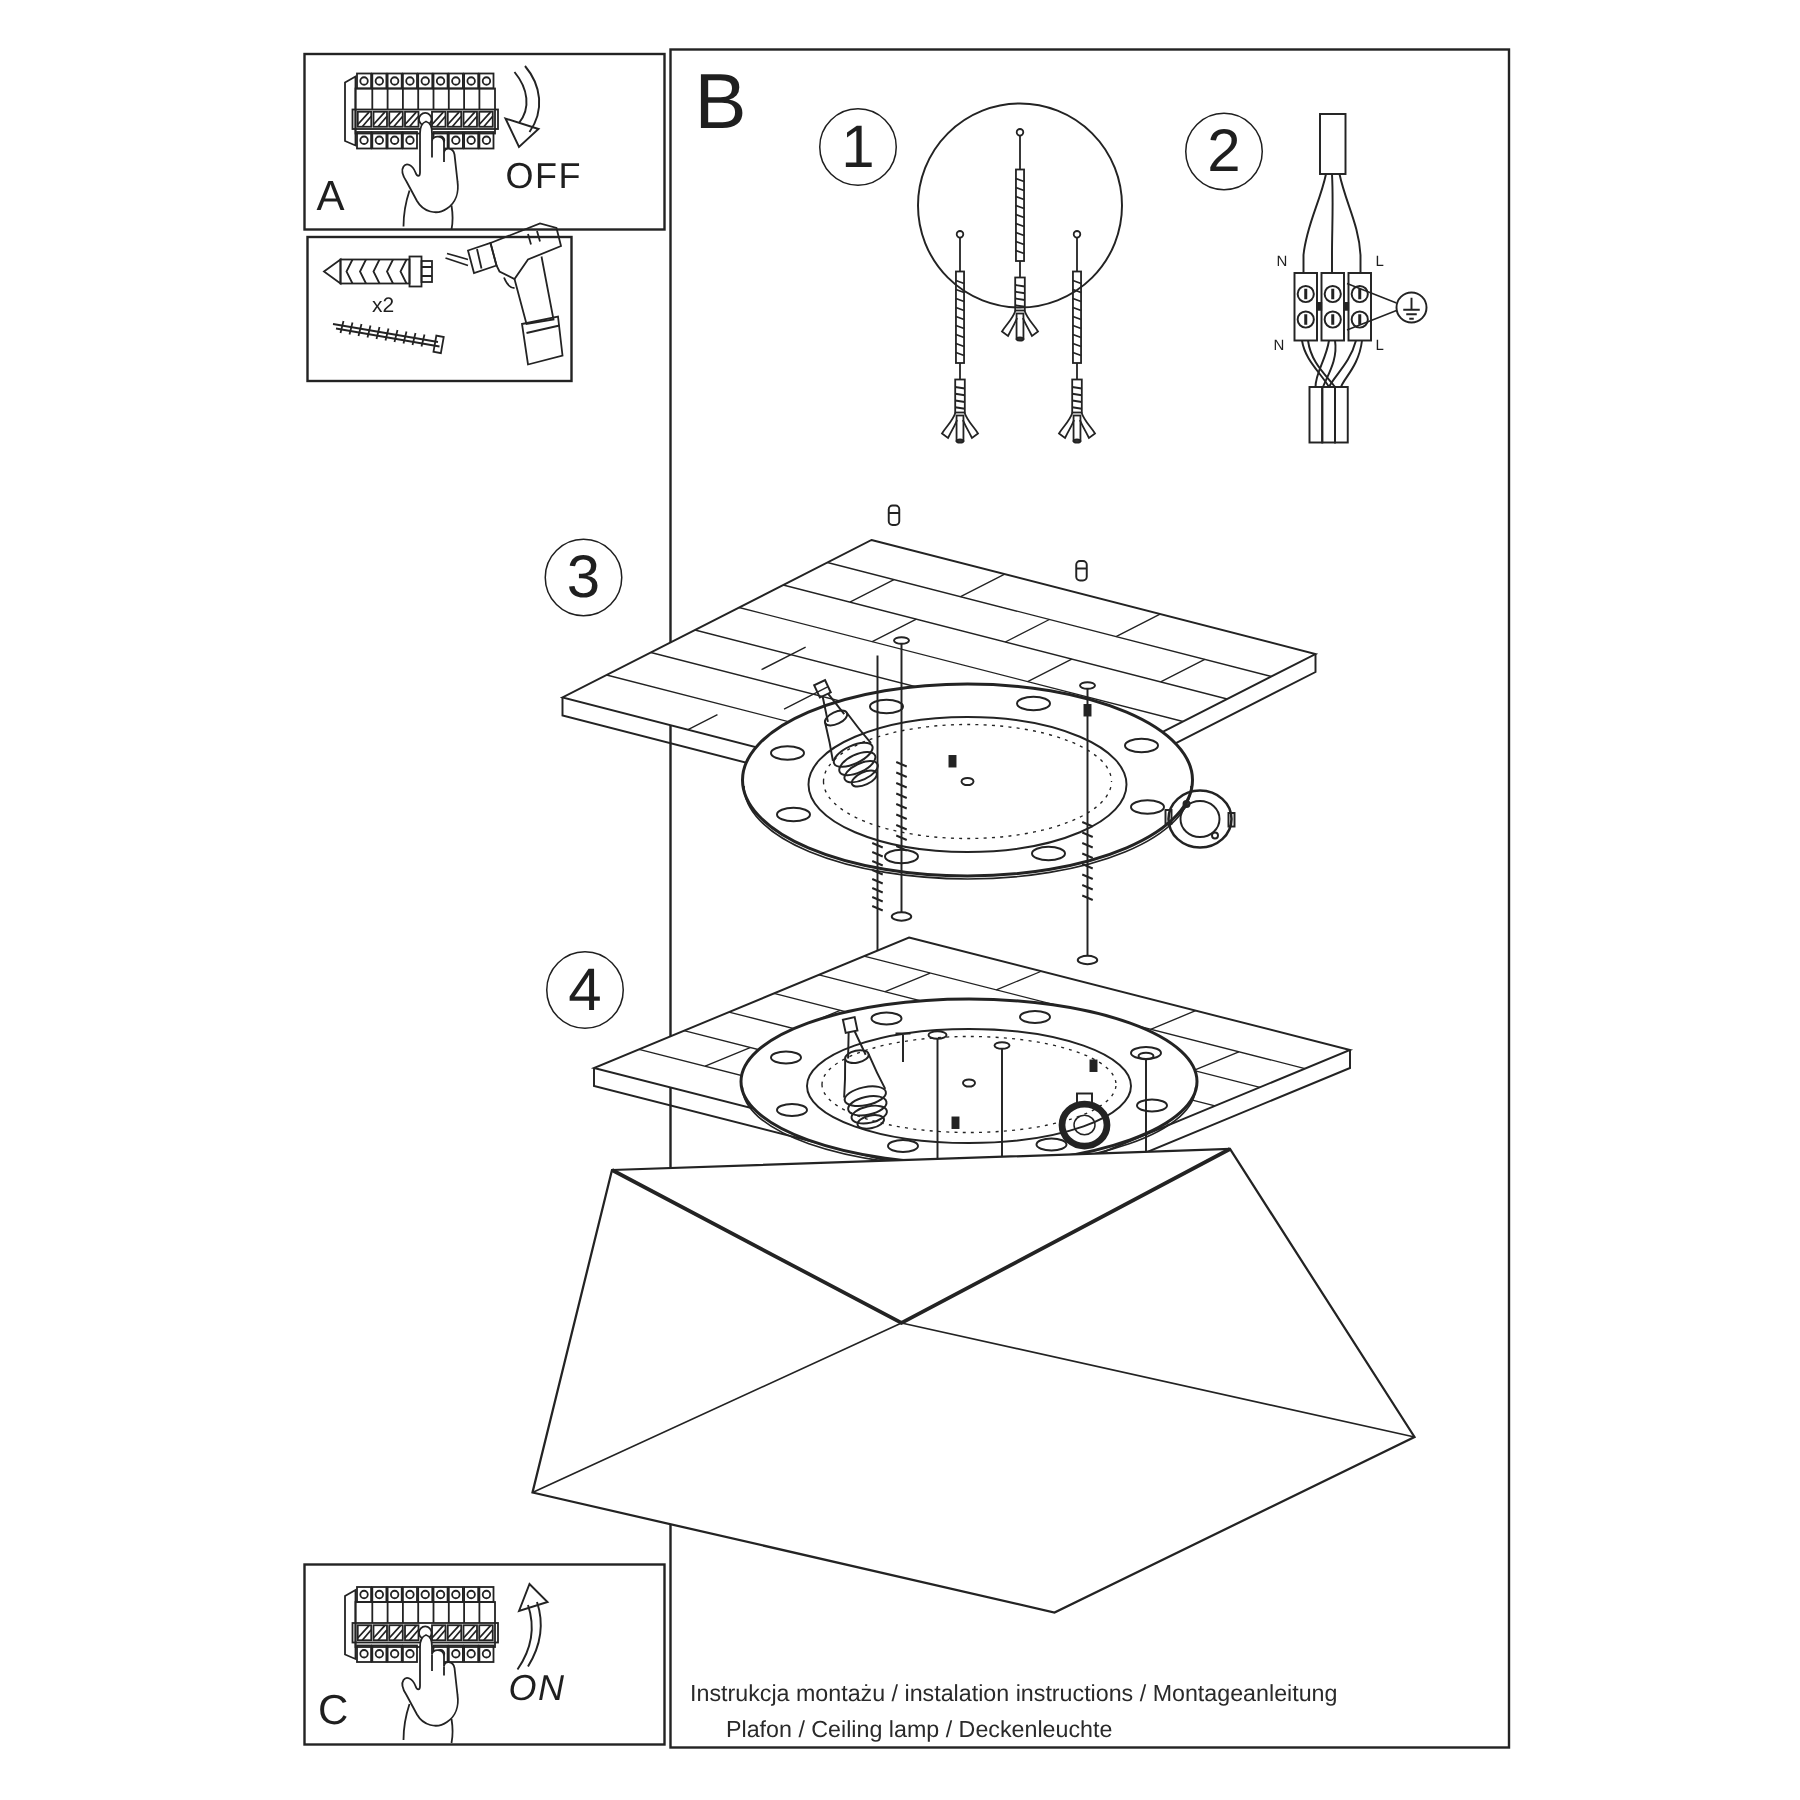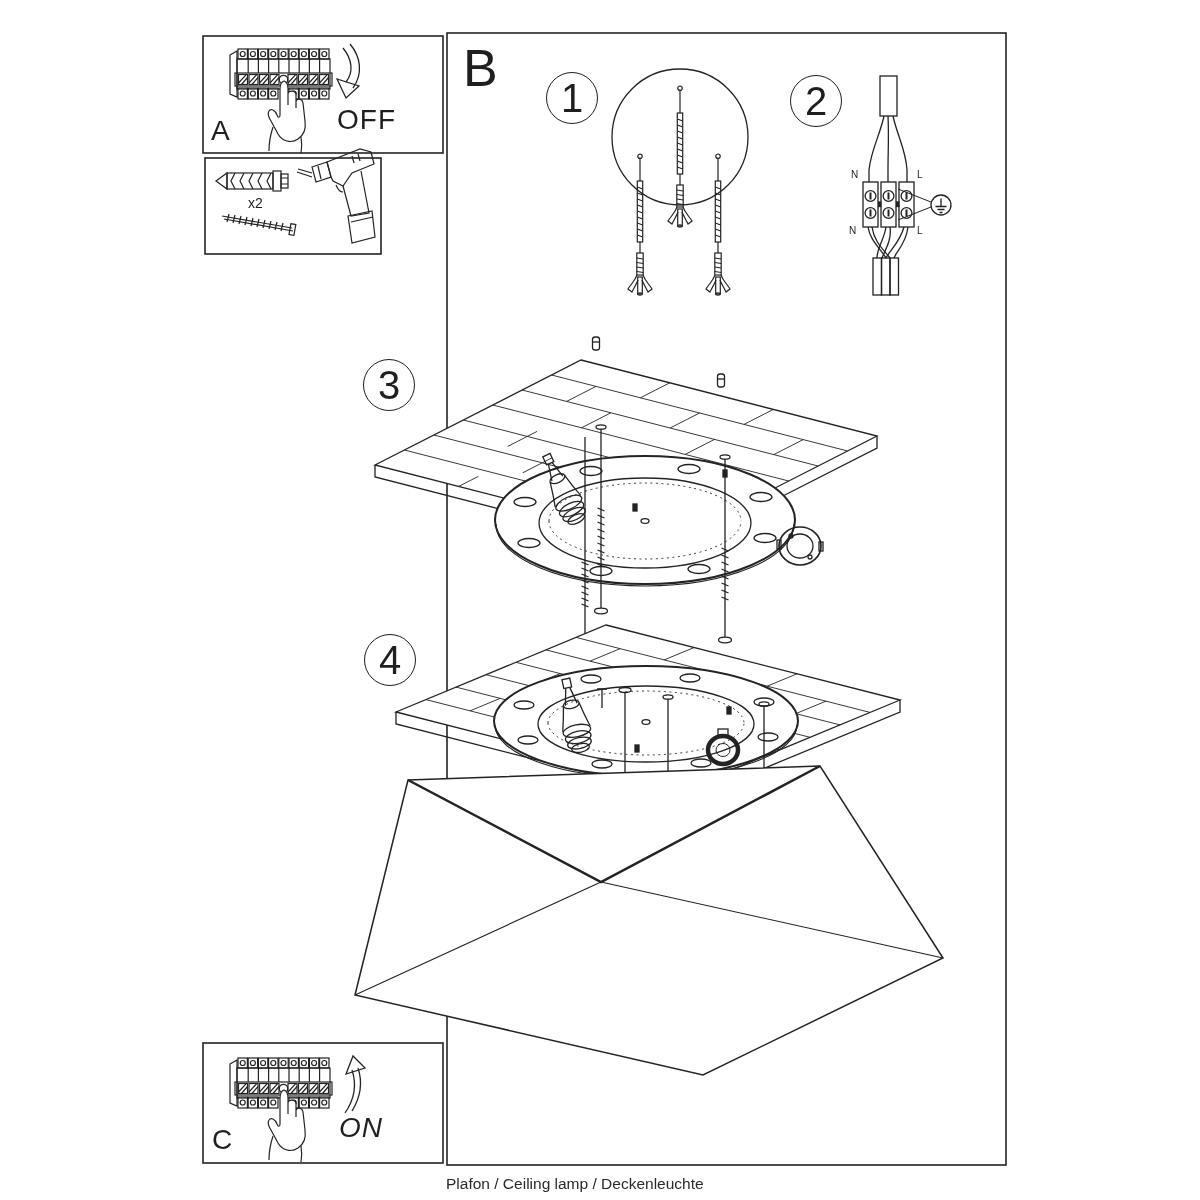--- a/index.html
+++ b/index.html
@@ -1,21 +1,21 @@
 <!DOCTYPE html>
 <html><head>
 <meta charset="utf-8">
 <style>
   html,body{margin:0;padding:0;background:#fff;}
   .page{position:relative;width:1200px;height:1200px;background:#ffffff;
         font-family:"Liberation Sans", sans-serif;color:#1f1f1f;overflow:hidden;}
   svg{position:absolute;left:0;top:0;}
   .txt{position:absolute;color:#1f1f1f;white-space:nowrap;line-height:1;}
   .big-letter{font-size:28px;}
-  .action-label{font-size:28px;letter-spacing:1px;}
+  .action-label{font-size:24px;letter-spacing:1px;}
   .section-letter{font-size:52px;}
   .step-circle{position:absolute;width:50px;height:50px;border:1.6px solid #1f1f1f;border-radius:50%;
                display:flex;align-items:center;justify-content:center;font-size:40px;background:transparent;}
   .tiny{font-size:10px;}
   .qty{font-size:14px;text-align:right;}
   .footer-line{font-size:15.5px;color:#2a2a2a;}
 </style>
 </head>
 <body>
 
@@ -359,15 +359,16 @@
 <div class="step-circle" style="left:364px;top:634px;">4</div>
 
 <div class="txt tiny" style="left:851px;top:170px;">N</div>
 <div class="txt tiny" style="left:917px;top:170px;">L</div>
 <div class="txt tiny" style="left:849px;top:226px;">N</div>
 <div class="txt tiny" style="left:917px;top:226px;">L</div>
 
 <div class="txt big-letter" style="left:212px;top:1126px;">C</div>
 <div class="txt action-label" style="left:339px;top:1114px;font-style:italic;">ON</div>
 
-<div class="txt footer-line" style="left:446px;top:1146px;margin-top:30px;">Plafon / Ceiling lamp / Deckenleuchte</div>
+<div class="txt footer-line" style="left:460px;top:1122px;">Instrukcja montażu / instalation instructions / Montageanleitung</div>
+<div class="txt footer-line" style="left:484px;top:1146px;">Plafon / Ceiling lamp / Deckenleuchte</div>
 
 </div>
 
 </body></html>

